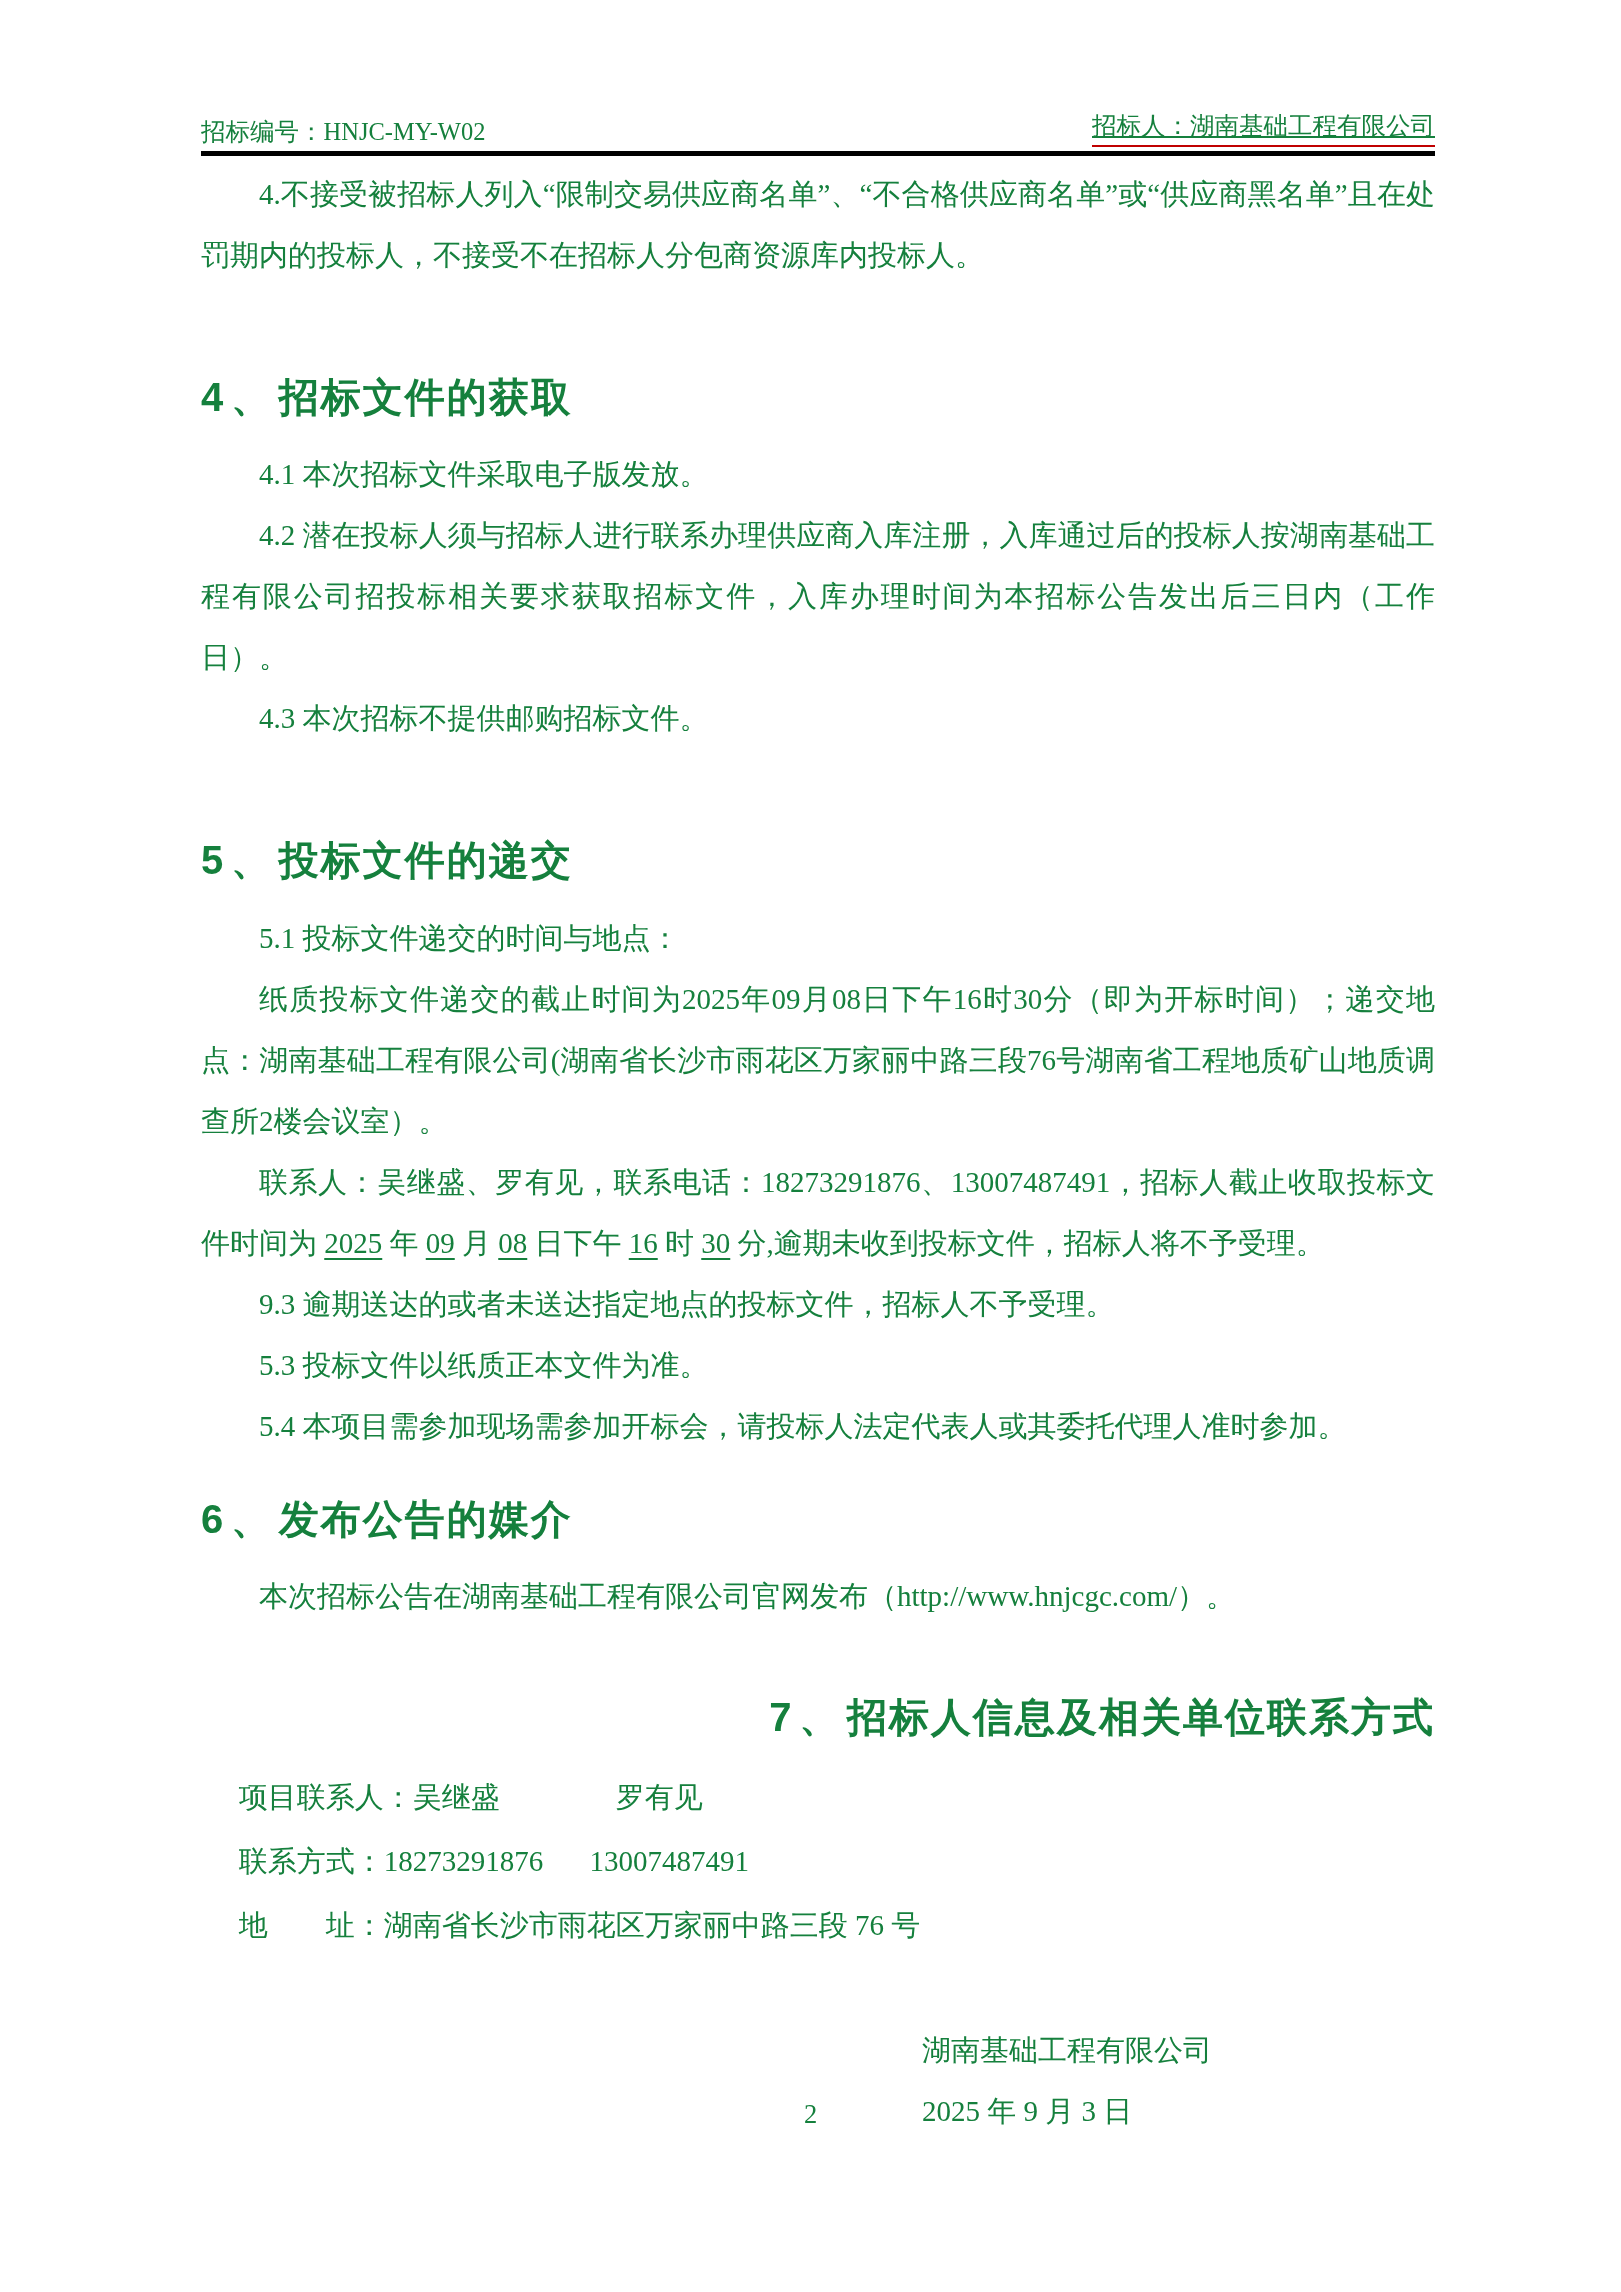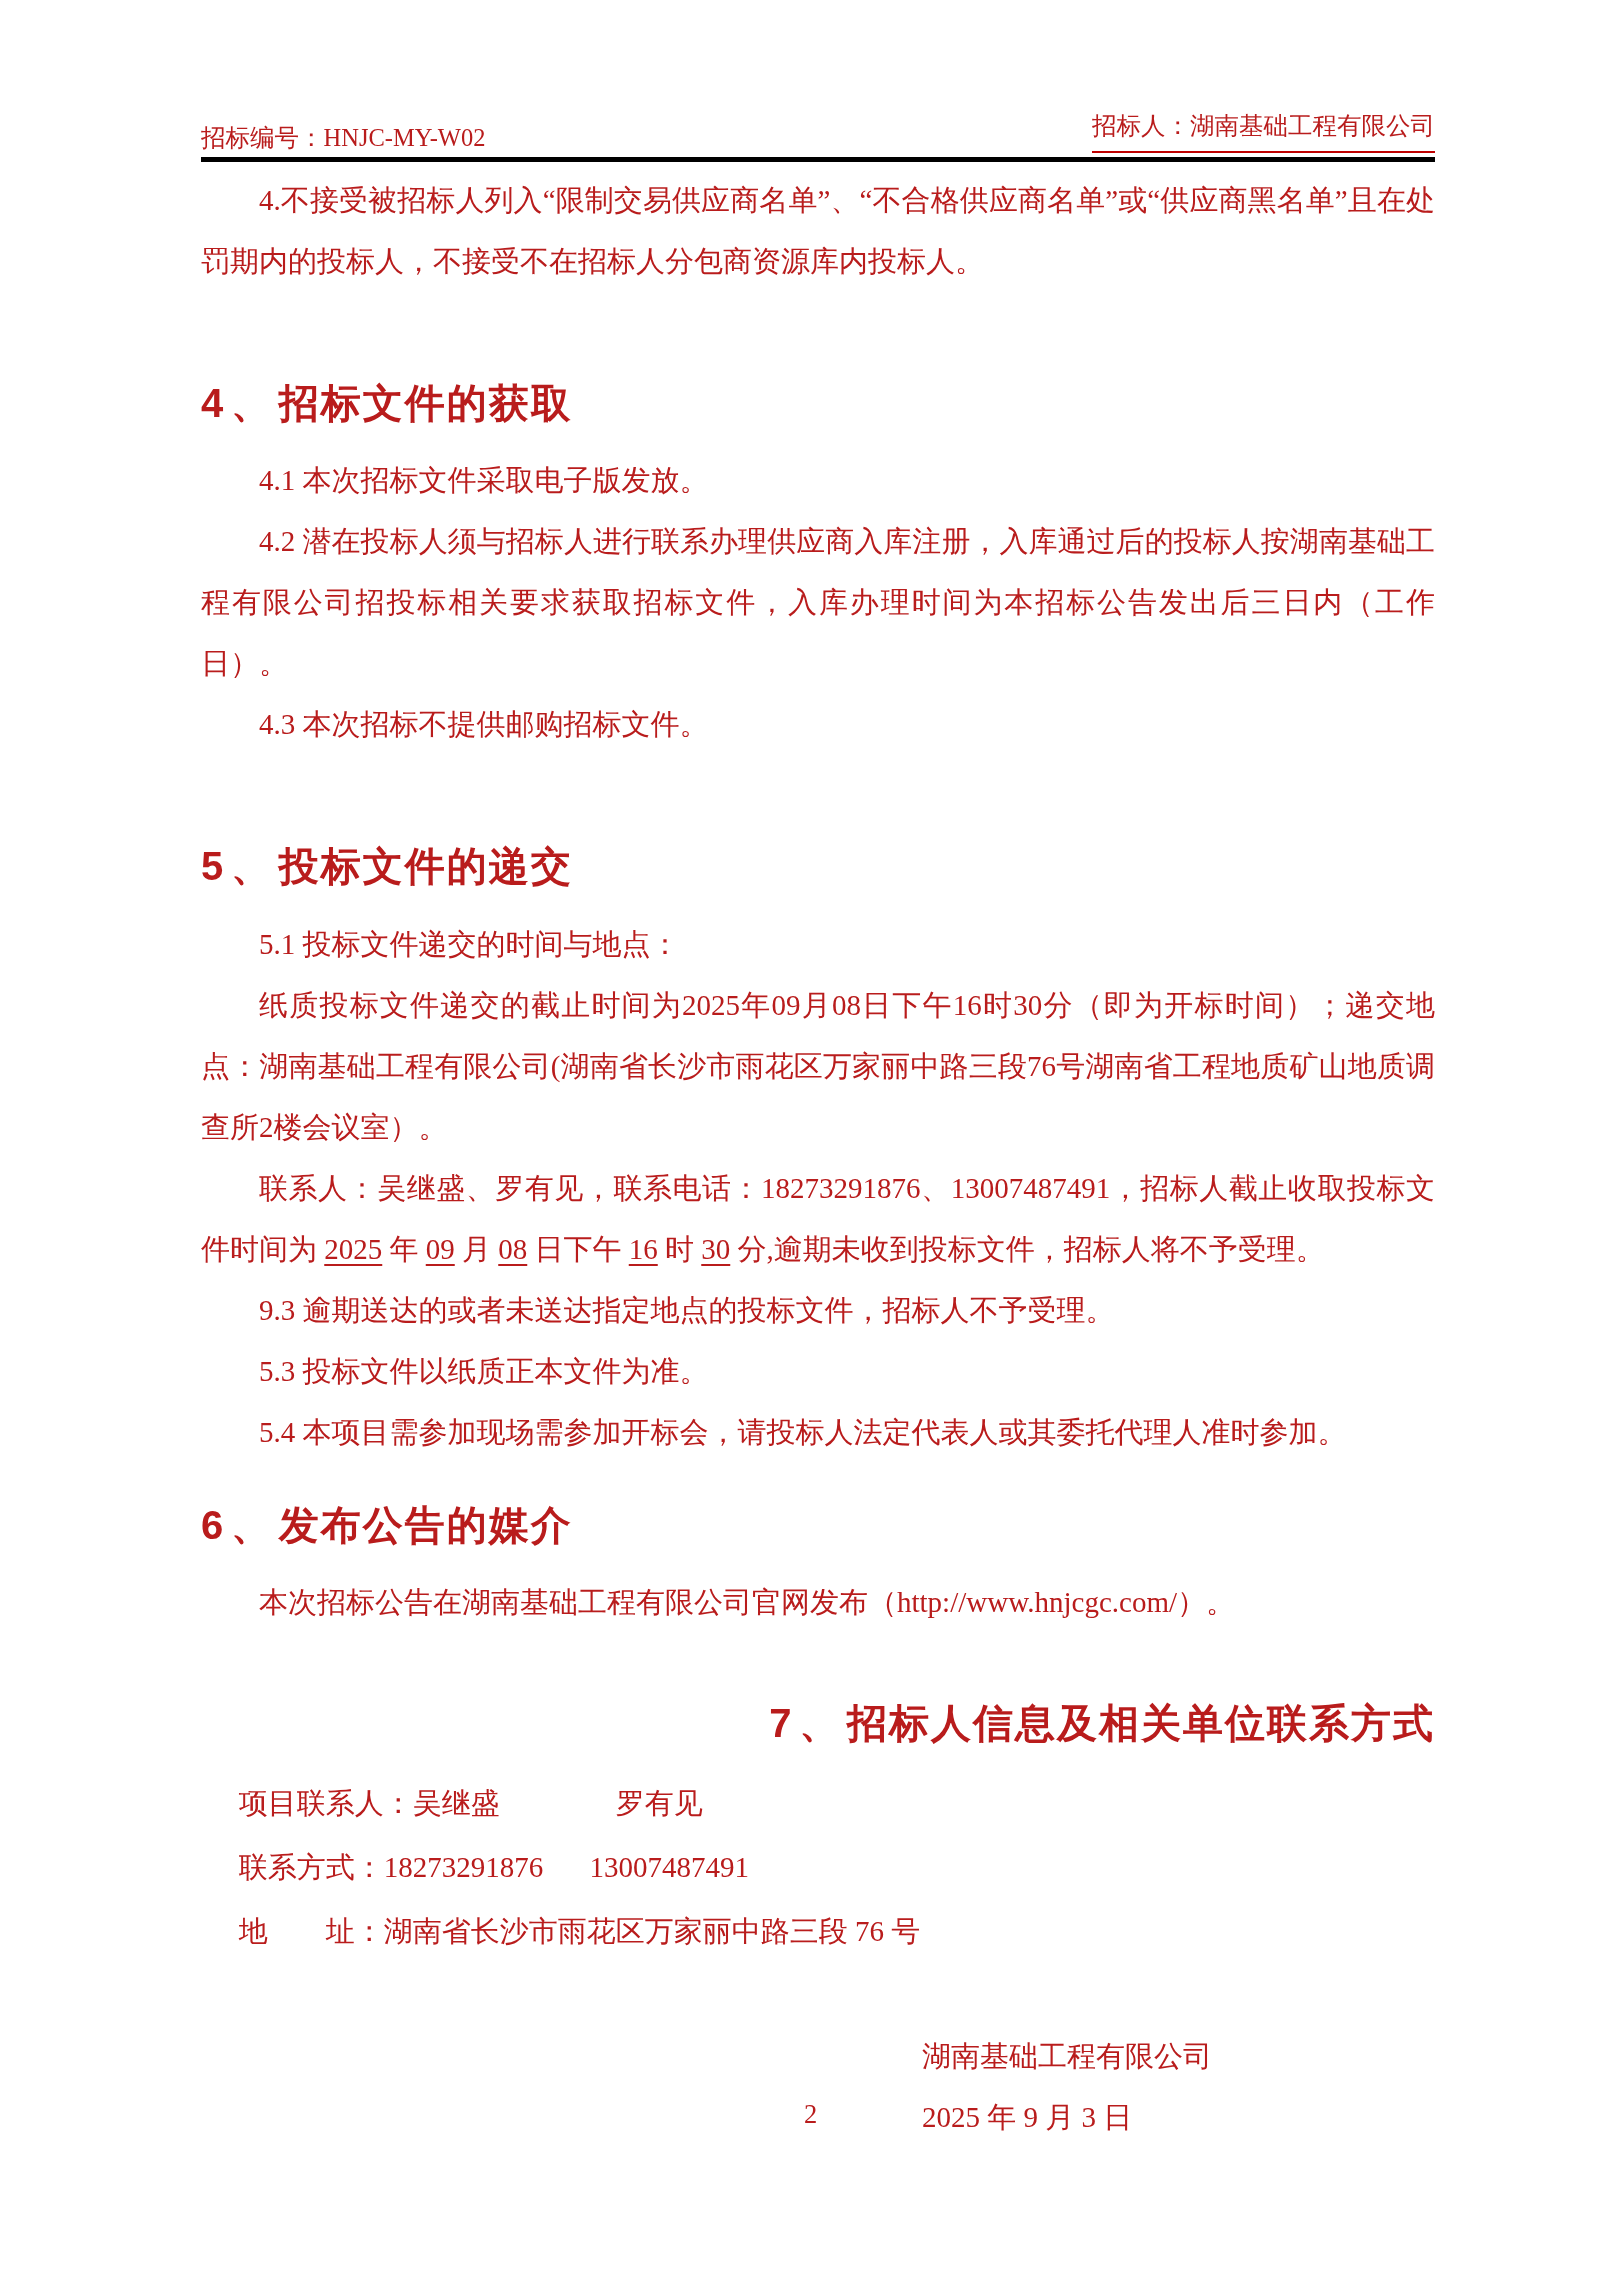--- a/index.html
+++ b/index.html
@@ -1,28 +1,28 @@
 <!DOCTYPE html>
 <html><head>
 <meta charset="utf-8">
 <style>
   html,body{margin:0;padding:0;background:#ffffff;}
   .page{
     width:1621px;height:2293px;background:#ffffff;position:relative;
     margin:0 auto;box-sizing:border-box;
     font-family:"Liberation Serif","DejaVu Serif",serif;
-    color:#b91c1c;
+    color:#15803d;
   }
   .content{padding:0 186px 0 201px;box-sizing:border-box;}
   
   .header{
     display:flex;justify-content:space-between;align-items:flex-end;
     padding-top:110px;font-size:24.5px;line-height:31px;
   }
-  .header-right{border-bottom:2.9px solid #c00000;padding-bottom:10px;}
+  .header-right{border-bottom:2.9px solid #c00000;padding-bottom:4px;text-decoration:underline;}
   .rule{border-top:5.9px solid #000;margin-top:3.9px;}
   
   .body-p{
     font-size:29px;line-height:61px;margin:0;
     text-align:justify;text-indent:2em;
   }
   .intro{margin-top:7.8px;}
   .u{text-decoration:underline;text-underline-offset:4.9px;}
   
   .h{

